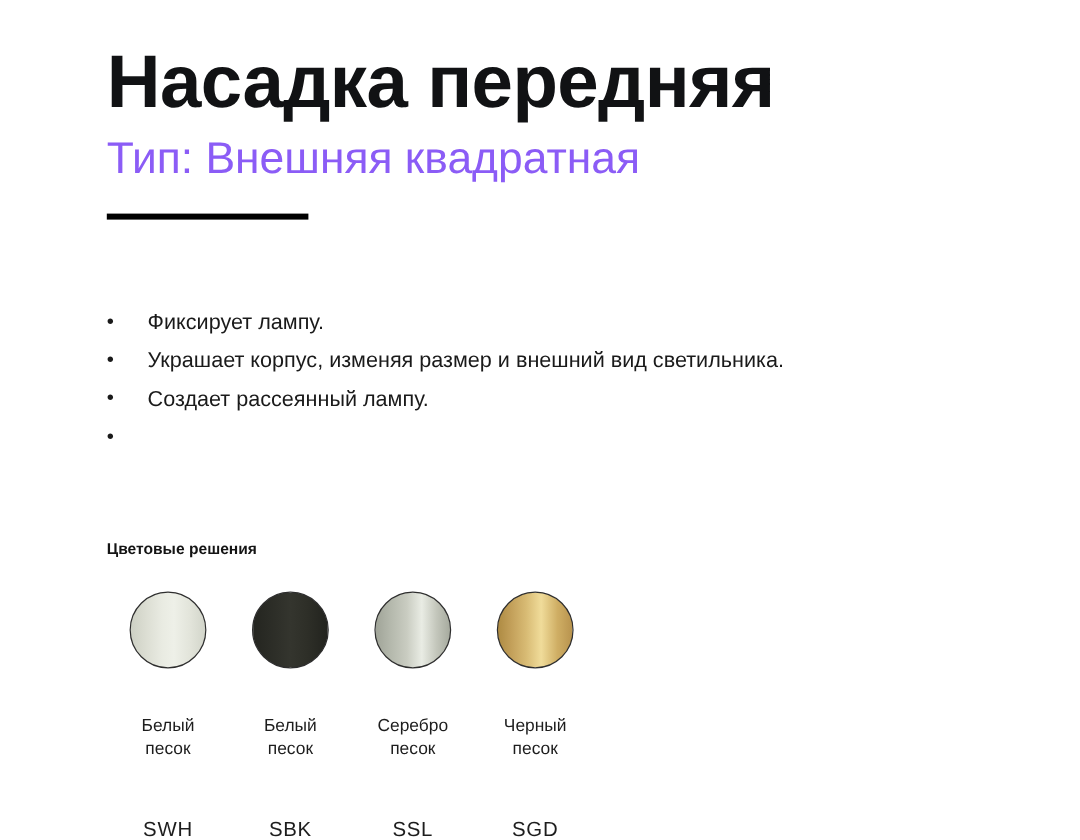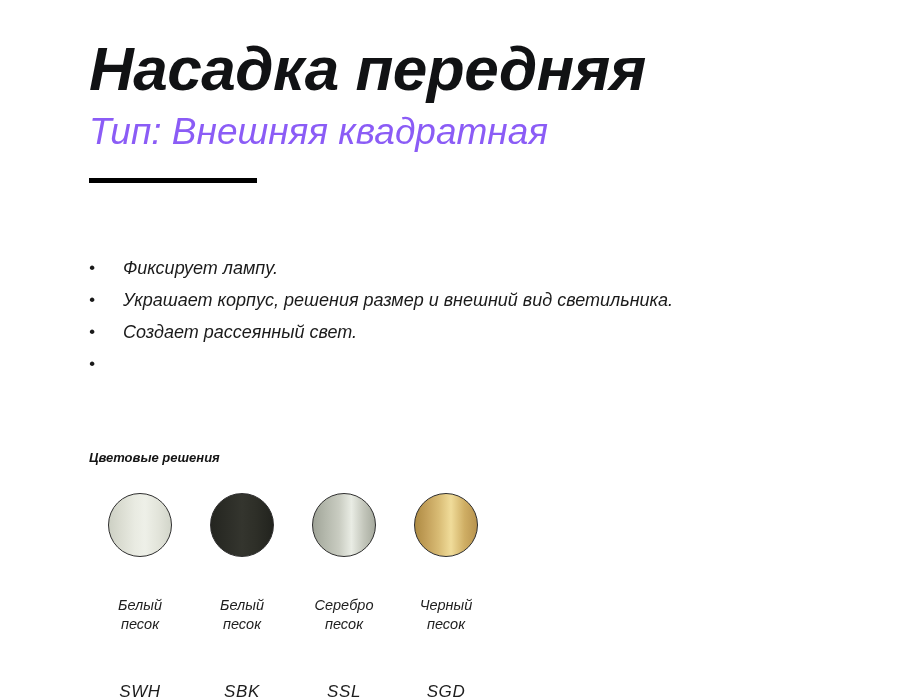--- a/index.html
+++ b/index.html
@@ -16,21 +16,20 @@
     -webkit-font-smoothing: antialiased;
   }
 
   .slide {
     position: absolute;
     left: 0;
     top: 0;
     width: 900px;
     height: 700px;
     background: #ffffff;
-    font-style: italic;
   }
 
   
   .header {
     position: absolute;
     left: 89px;
     top: 36px;
     width: 760px;
   }
   .page-title {
@@ -166,26 +165,26 @@
 
   <div class="features">
 
     <div class="feature-row">
       <span class="feature-bullet">•</span>
       <span class="feature-text">Фиксирует лампу.</span>
     </div>
 
     <div class="feature-row">
       <span class="feature-bullet">•</span>
-      <span class="feature-text">Украшает корпус, решения размер и внешний вид светильника.</span>
-    </div>
-
-    <div class="feature-row">
-      <span class="feature-bullet">•</span>
-      <span class="feature-text">Создает рассеянный свет.</span>
+      <span class="feature-text">Украшает корпус, изменяя размер и внешний вид светильника.</span>
+    </div>
+
+    <div class="feature-row">
+      <span class="feature-bullet">•</span>
+      <span class="feature-text">Создает рассеянный лампу.</span>
     </div>
 
     <div class="feature-row">
       <span class="feature-bullet">•</span>
     </div>
 
   </div>
 
   <div class="colors-block">
     <div class="colors-heading">Цветовые решения</div>

